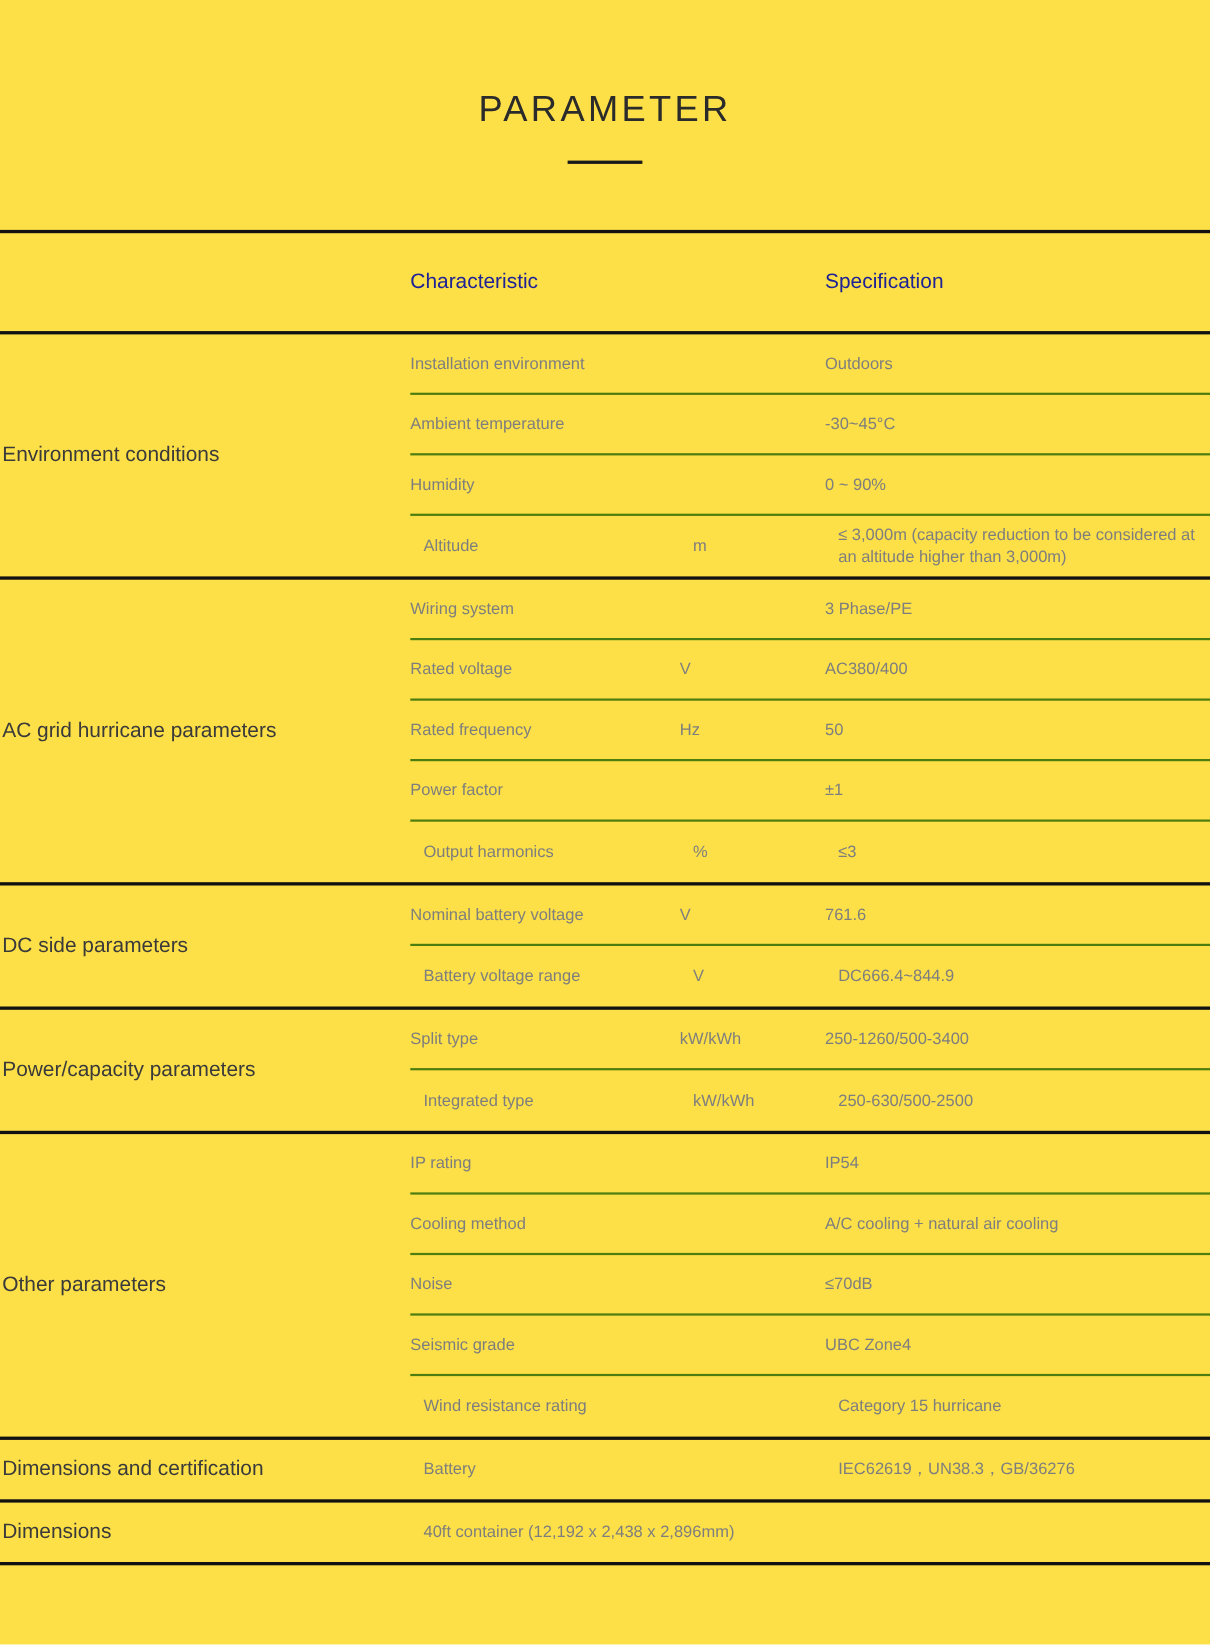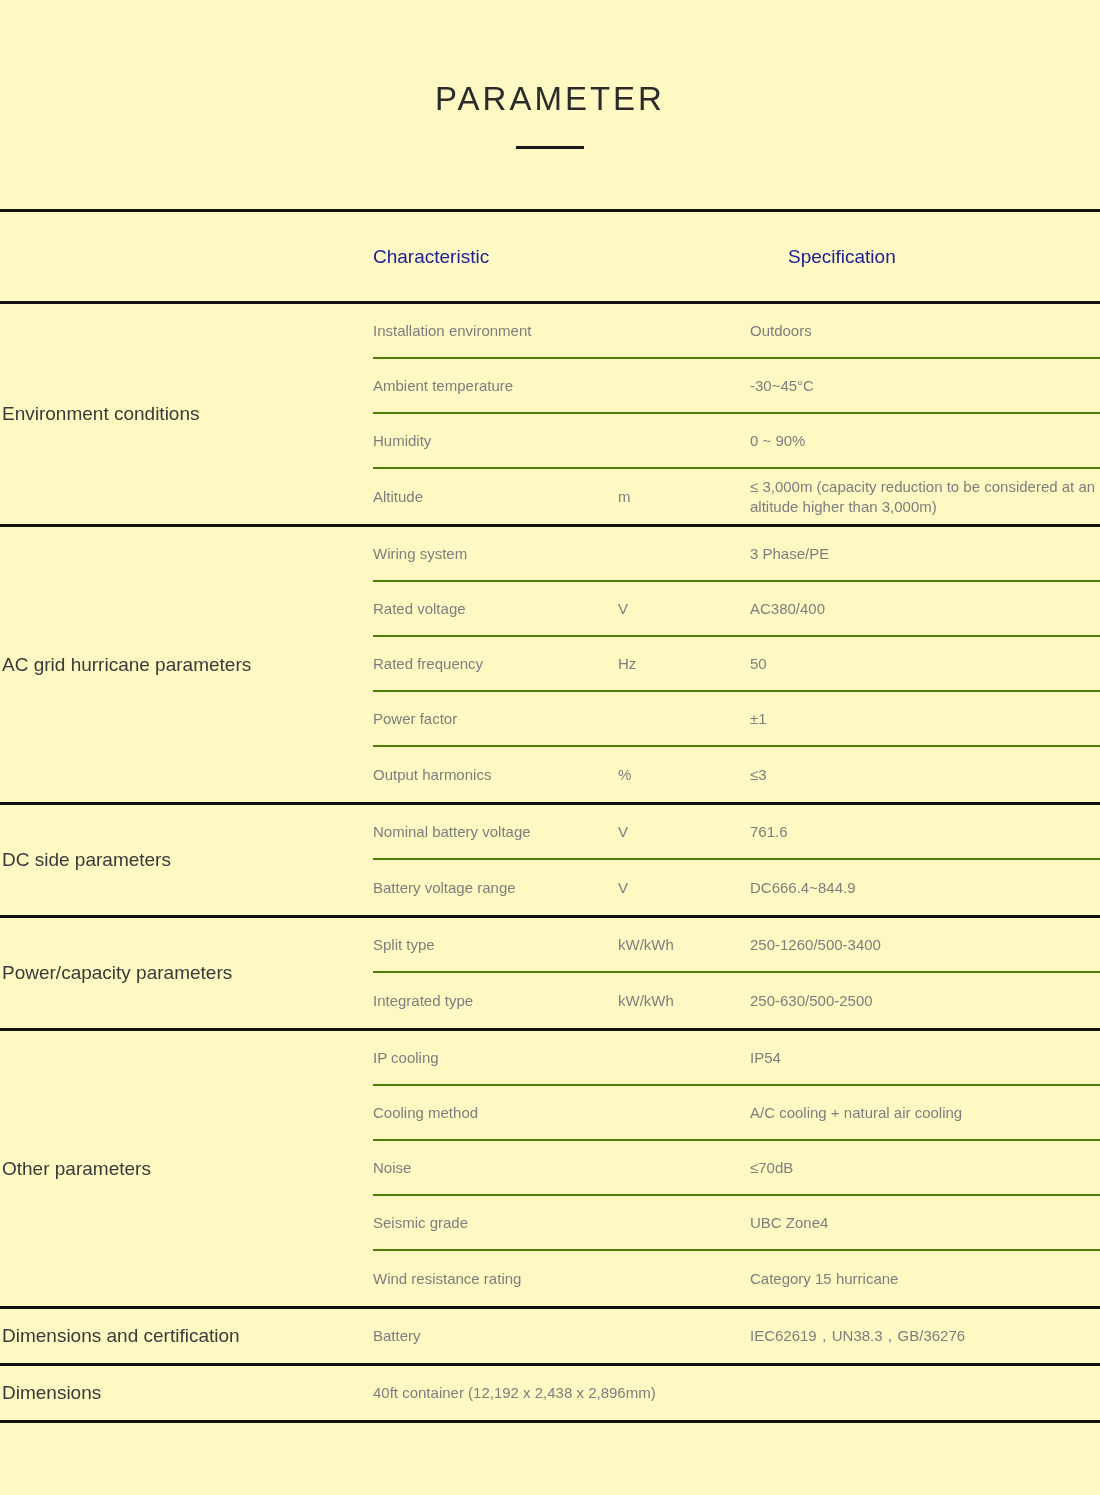--- a/index.html
+++ b/index.html
@@ -5,21 +5,21 @@
   html, body {
     margin: 0;
     padding: 0;
     background: #ffffff;
     font-family: "Liberation Sans", "DejaVu Sans", sans-serif;
   }
   .page {
     position: relative;
     width: 1100px;
     height: 1495px;
-    background: #fef9c3;
+    background: #fde047;
     overflow: hidden;
   }
   
   .title-wrap {
     padding-top: 80px;
     text-align: center;
   }
   .page-title {
     font-size: 33px;
     line-height: 38px;
@@ -46,21 +46,21 @@
   }
   .thead .th {
     position: absolute;
     top: 50%;
     transform: translateY(-50%);
     font-size: 19px;
     font-weight: 500;
     color: #1e2296;
   }
   .th-characteristic { left: 373px; }
-  .th-specification  { left: 788px; }
+  .th-specification  { left: 750px; }
 
   .section {
     display: flex;
     border-bottom: 3px solid #111111;
   }
   .group-cell {
     width: 373px;
     flex: 0 0 373px;
     display: flex;
     align-items: center;
@@ -78,21 +78,21 @@
     min-width: 0;
   }
   .row {
     display: flex;
     align-items: center;
     min-height: 55px;
     box-sizing: border-box;
     border-bottom: 2px solid #4d7c0f;
   }
   .section[data-compact="true"] .row { min-height: 54px; }
-  .row:last-child { border-bottom: none; }
+  .row:last-child { border-bottom: none; margin-left: 12px; }
   .cell {
     font-size: 15px;
     line-height: 20px;
     color: #7e7e7e;
   }
   .cell.characteristic {
     width: 245px;
     flex: 0 0 245px;
     white-space: nowrap;
     overflow: visible;
@@ -219,21 +219,21 @@
     <div class="cell unit">kW/kWh</div>
     <div class="cell spec">250-630/500-2500</div>
   </div>
 </div>
   </section>
 
   <section class="section">
     <div class="group-cell">Other parameters</div>
     <div class="rows">
   <div class="row">
-    <div class="cell characteristic">IP cooling</div>
+    <div class="cell characteristic">IP rating</div>
     <div class="cell unit"></div>
     <div class="cell spec">IP54</div>
   </div>
 
   <div class="row">
     <div class="cell characteristic">Cooling method</div>
     <div class="cell unit"></div>
     <div class="cell spec">A/C cooling + natural air cooling</div>
   </div>
 

